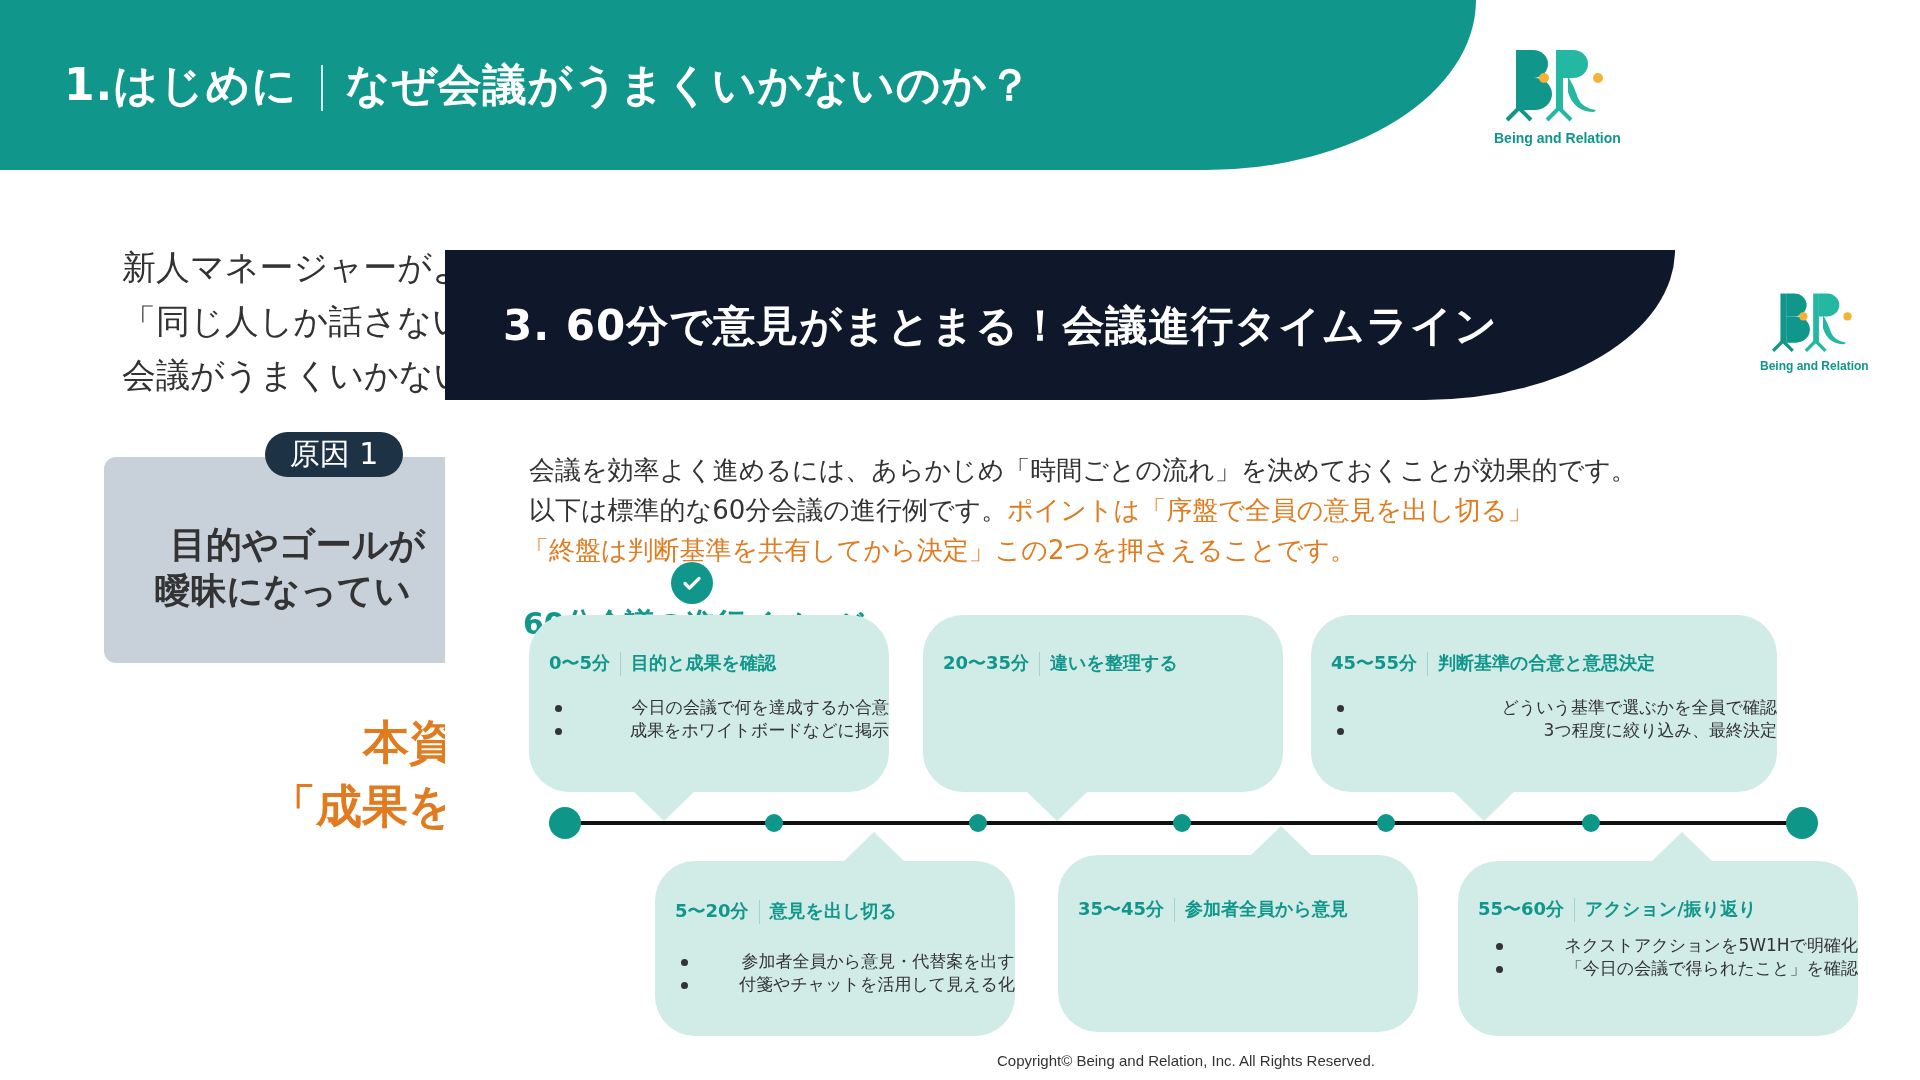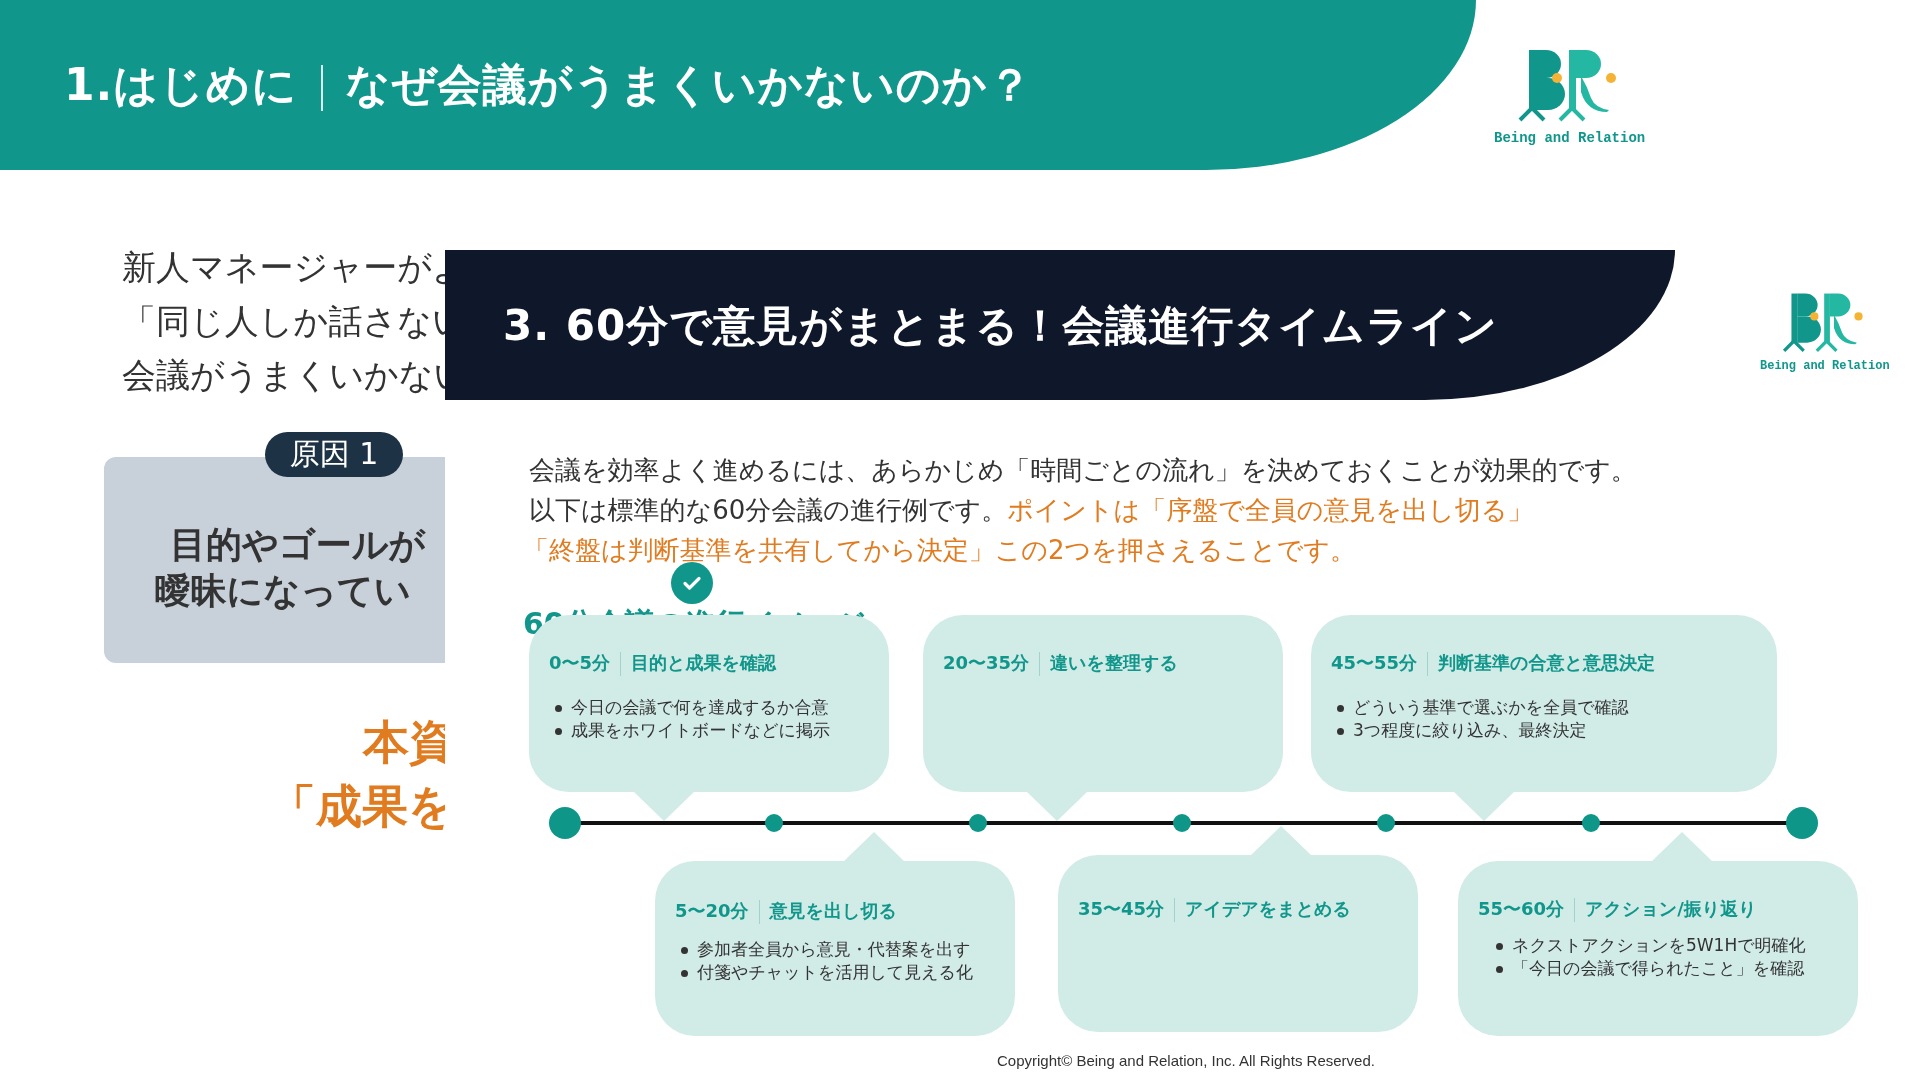--- a/index.html
+++ b/index.html
@@ -13,21 +13,21 @@
     background: #11968b;
     border-bottom-right-radius: 270px 170px;
   }
   .bg-title {
     position: absolute; left: 64px; top: 56px; font-size: 44px; font-weight: bold; color: #ffffff;
     letter-spacing: 1px; white-space: nowrap;
   }
   .bg-title .sep { display: inline-block; width: 2px; height: 46px; background: #d8efec; vertical-align: middle; margin: 0 22px 0 24px; }
   .logo { position: absolute; display: flex; flex-direction: column; align-items: center; }
   .logo .mark { position: relative; }
-  .logo .brand { color: #11968b; font-family: Liberation Mono, monospace; font-weight: bold; white-space: nowrap; }
+  .logo .brand { color: #11968b; font-family: Liberation Sans, sans-serif; font-weight: bold; white-space: nowrap; }
   .bg-logo { left: 1494px; top: 46px; }
   .bg-logo .brand { font-size: 14px; margin-top: 4px; }
 
   .bg-intro {
     position: absolute; left: 122px; top: 240px; font-size: 34px; line-height: 54px; color: #333333; white-space: nowrap;
   }
   .bg-cause-box {
     position: absolute; left: 104px; top: 457px; width: 420px; height: 206px;
     background: #c8d0da; border-radius: 12px;
   }
@@ -71,21 +71,21 @@
   .tl-dot.big { width: 32px; height: 32px; top: 557px; }
   .tl-dot.small { width: 18px; height: 18px; top: 564px; }
 
   .card {
     position: absolute; background: #d1ebe7; border-radius: 40px;
     padding: 0 0 0 20px;
   }
   .card-title { font-size: 18px; font-weight: bold; color: #11968b; white-space: nowrap; }
   .card-title .sep { display: inline-block; width: 1px; height: 24px; background: #9fd3cc; vertical-align: middle; margin: 0 10px; }
   .card-bullets { list-style: none; margin-top: 20px; }
-  .card-bullets li { font-size: 17px; line-height: 23px; color: #333333; white-space: nowrap; padding-left: 22px; position: relative; }
+  .card-bullets li { font-size: 17px; line-height: 23px; color: #333333; white-space: nowrap; padding-left: 22px; position: relative; text-align: right; }
   .card-bullets li::before { content: ""; position: absolute; left: 6px; top: 9px; width: 7px; height: 7px; border-radius: 50%; background: #333333; }
 
   .pointer { position: absolute; width: 0; height: 0; }
   .pointer.down { border-left: 31px solid transparent; border-right: 31px solid transparent; border-top: 30px solid #d1ebe7; }
   .pointer.up { border-left: 31px solid transparent; border-right: 31px solid transparent; border-bottom: 30px solid #d1ebe7; }
 
   .copyright { position: absolute; left: 552px; top: 802px; font-size: 15px; color: #333333; font-family: "Liberation Sans", sans-serif; white-space: nowrap; }
 </style>
 </head>
 <body>
@@ -198,29 +198,29 @@
     <div class="card-title"><span>45〜55分</span><span class="sep"></span><span>判断基準の合意と意思決定</span></div>
     <ul class="card-bullets">
       <li>どういう基準で選ぶかを全員で確認</li>
       <li>3つ程度に絞り込み、最終決定</li>
     </ul>
   </div>
 
   <div class="pointer up" style="left:398px; top:582px"></div>
   <div class="card" style="left:210px; top:611px; width:360px; height:175px; padding-top:38px;">
     <div class="card-title"><span>5〜20分</span><span class="sep"></span><span>意見を出し切る</span></div>
-    <ul class="card-bullets" style="margin-top:14px">
+    <ul class="card-bullets" style="margin-top:26px">
       <li>参加者全員から意見・代替案を出す</li>
       <li>付箋やチャットを活用して見える化</li>
     </ul>
   </div>
 
   <div class="pointer up" style="left:805px; top:576px"></div>
   <div class="card" style="left:613px; top:605px; width:360px; height:177px; padding-top:42px;">
-    <div class="card-title"><span>35〜45分</span><span class="sep"></span><span>アイデアをまとめる</span></div>
+    <div class="card-title"><span>35〜45分</span><span class="sep"></span><span>参加者全員から意見</span></div>
   </div>
 
   <div class="pointer up" style="left:1206px; top:582px"></div>
   <div class="card" style="left:1013px; top:611px; width:400px; height:175px; padding-top:36px;">
     <div class="card-title"><span>55〜60分</span><span class="sep"></span><span>アクション/振り返り</span></div>
     <ul class="card-bullets" style="margin-top:12px; margin-left:12px">
       <li>ネクストアクションを5W1Hで明確化</li>
       <li>「今日の会議で得られたこと」を確認</li>
     </ul>
   </div>

